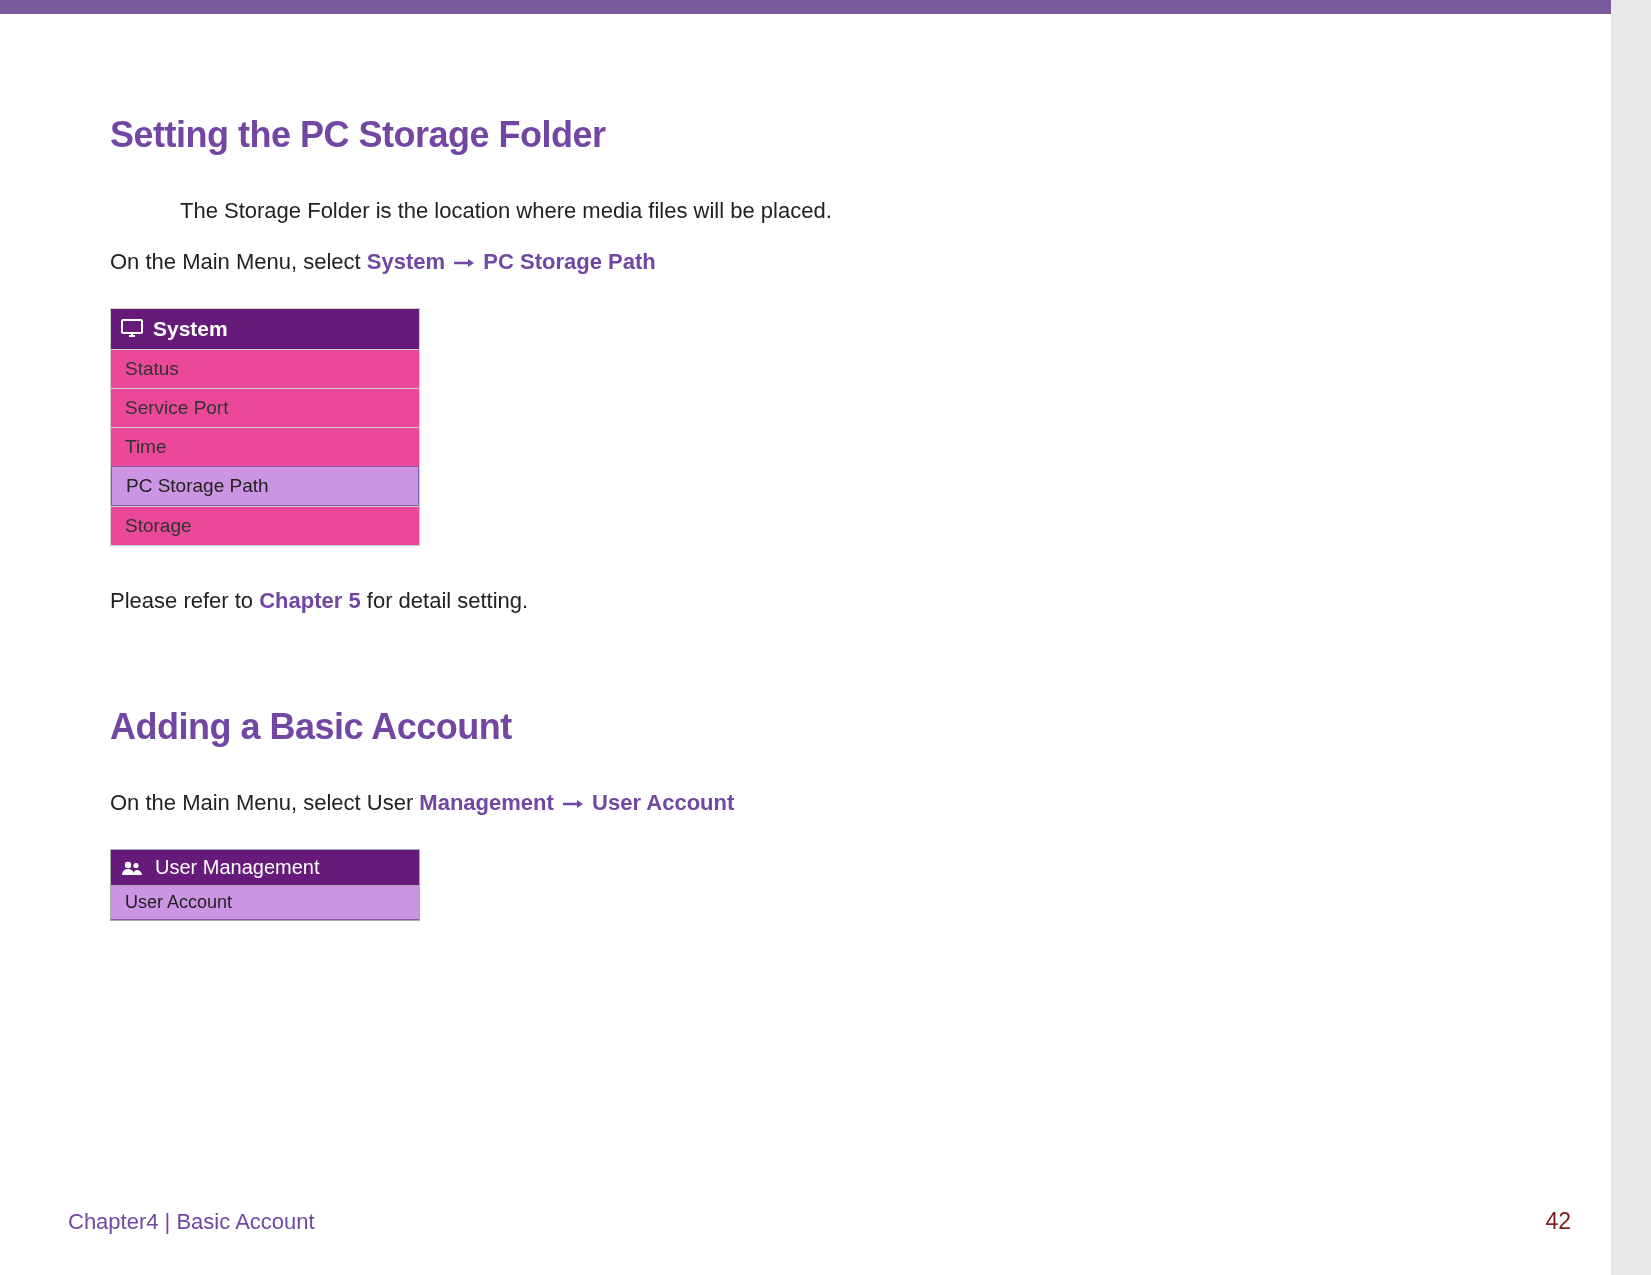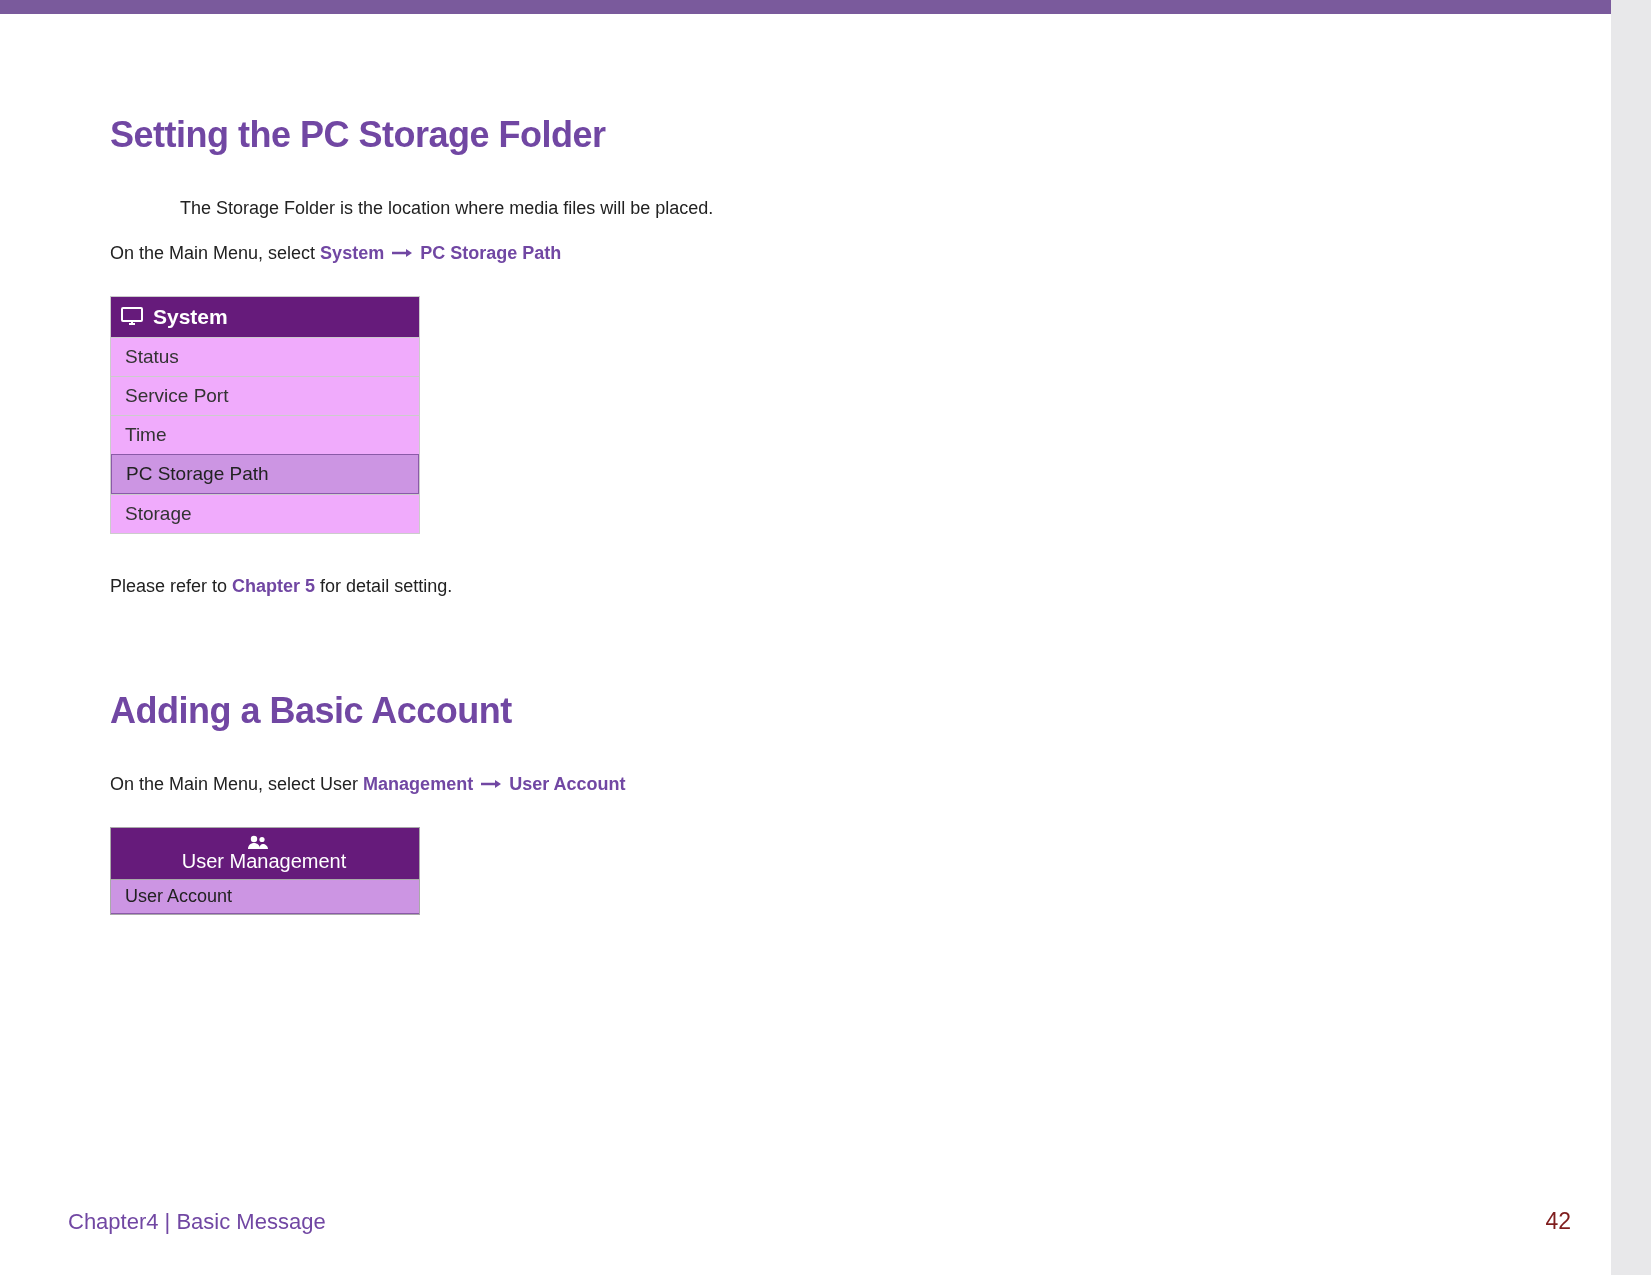--- a/index.html
+++ b/index.html
@@ -30,21 +30,21 @@
   }
   h2 {
     color: #7147a3;
     font-size: 36px;
     font-weight: 700;
     margin-bottom: 40px;
     letter-spacing: -0.5px;
   }
   p {
     color: #222;
-    font-size: 18px;
+    font-size: 22px;
     line-height: 1.4;
     margin-bottom: 20px;
   }
   p.indent { padding-left: 70px; }
   .link-text { color: #7147a3; font-weight: 600; }
   .arrow {
     display: inline-block;
     color: #7147a3;
     font-weight: bold;
     margin: 0 3px;
@@ -64,21 +64,21 @@
     color: #fff;
     font-size: 21px;
     font-weight: bold;
     padding: 8px 12px 8px 10px;
     display: flex;
     align-items: center;
     font-family: Arial, sans-serif;
   }
   .menu-header .icon { margin-right: 10px; display:inline-flex; }
   .menu-item {
-    background: #f0abfc;
+    background: #ec4899;
     border-top: 1px solid #ccc;
     padding: 8px 14px;
     font-size: 19px;
     color: #333;
     font-family: Arial, sans-serif;
   }
   .menu-item.selected {
     background: #cc95e3;
     border: 1px solid #8a5aa8;
     color: #222;
@@ -92,21 +92,20 @@
     margin-bottom: 40px;
   }
   .menu2-header {
     background: #661b7b;
     color: #fff;
     font-size: 20px;
     padding: 6px 12px 6px 10px;
     display: flex;
     align-items: center;
     font-family: Arial, sans-serif;
-    flex-direction: column;
   }
   .menu2-header .icon { margin-right: 12px; display:inline-flex; }
   .menu2-item {
     background: #fff;
     border-top: 1px solid #aaa;
     padding: 6px 14px;
     font-size: 18px;
     color: #333;
     font-family: Arial, sans-serif;
   }
@@ -209,15 +208,15 @@
         <span>User Management</span>
       </div>
       <div class="menu2-item selected">User Account</div>
     </div>
 
   </div>
 
 </div>
 
 <div class="footer">
-  <div class="footer-left">Chapter4  |  Basic Message</div>
+  <div class="footer-left">Chapter4  |  Basic Account</div>
   <div class="footer-right">42</div>
 </div>
 
 </body></html>

